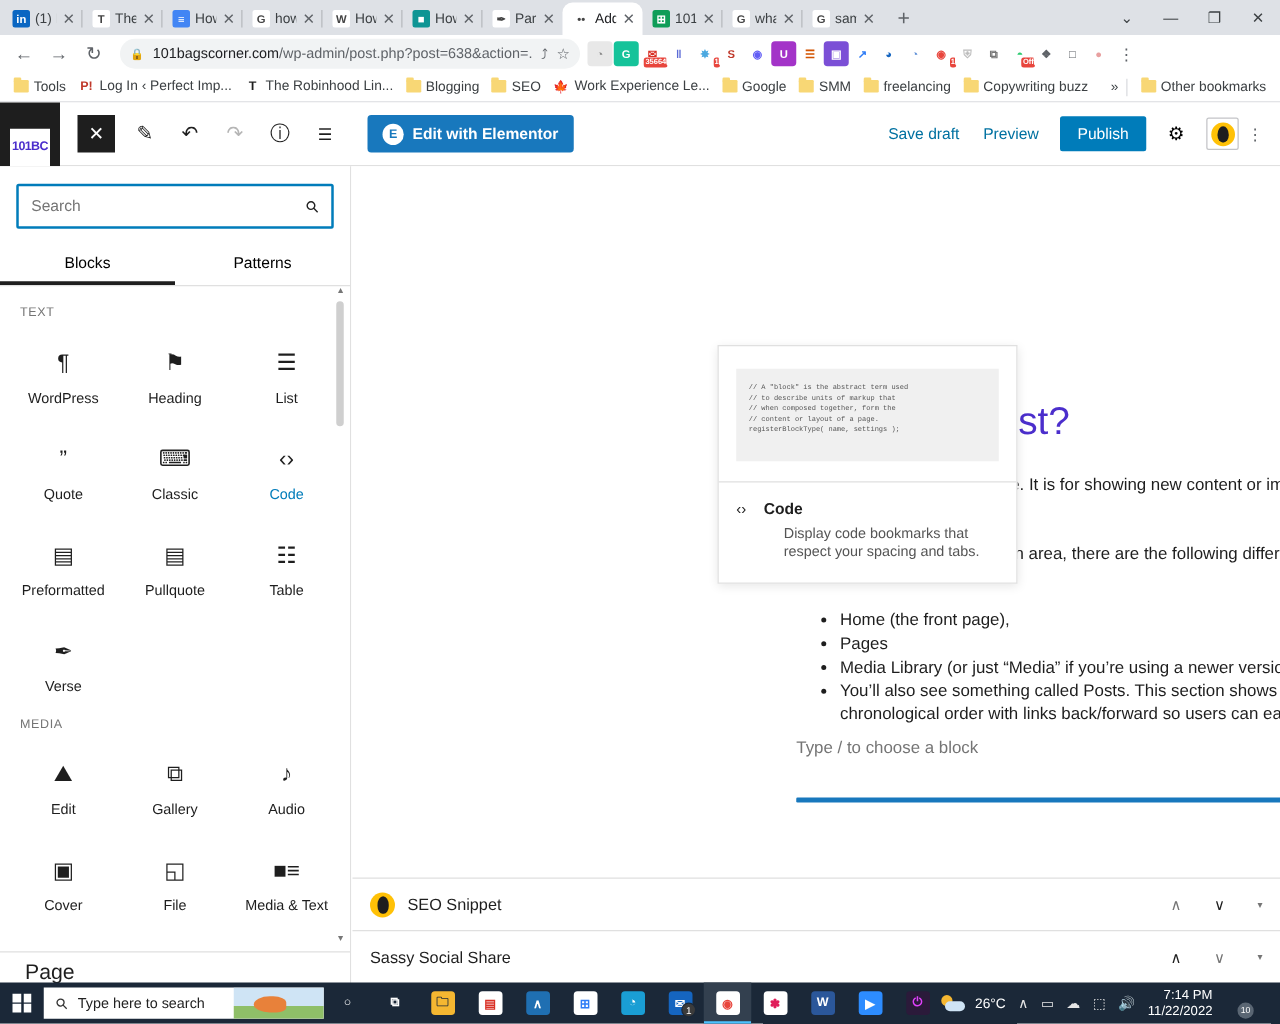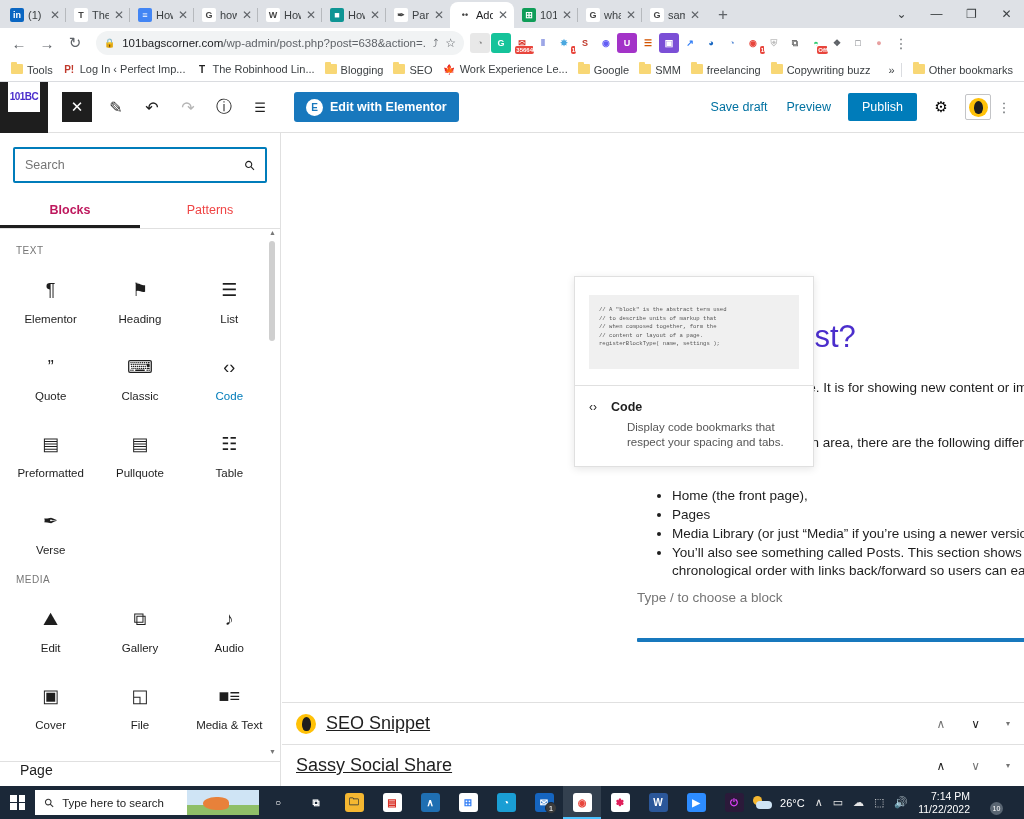--- a/index.html
+++ b/index.html
@@ -115,21 +115,21 @@
   .bmoverflow { margin-left: auto; display: flex; align-items: center; gap: 6px; }
   .bmsep { width: 1px; height: 14px; background: #dadce0; }
 
   
   .wpheader {
     height: 51px; background: #fff; border-bottom: 1px solid #e0e0e0;
     display: flex; align-items: center; position: relative;
   }
   .wplogo {
     width: 48px; height: 51px; background: #1e1e1e; display: flex;
-    align-items: flex-start; justify-content: center; flex: 0 0 48px;
+    align-items: flex-end; justify-content: center; flex: 0 0 48px;
   }
   .wplogo .inner {
     width: 32px; height: 30px; background: #fff; display: flex;
     align-items: center; justify-content: center;
     font-size: 10px; font-weight: bold; color: #4b2ecc; letter-spacing: -0.5px;
   }
   .hdrbtn {
     width: 36px; height: 36px; display: flex; align-items: center;
     justify-content: center; color: #1e1e1e;
   }
@@ -190,24 +190,24 @@
   .searchbox input {
     flex: 1 1 auto; border: 0; outline: 0; font-size: 12.5px;
     color: #1e1e1e; font-family: "Liberation Sans", sans-serif;
     background: transparent;
   }
   .searchbox input::placeholder { color: #757575; }
   .searchicon { font-size: 13px; color: #1e1e1e; transform: rotate(-45deg); }
   .tabsrow { display: flex; border-bottom: 1px solid #e0e0e0; }
   .itab {
     flex: 1 1 50%; text-align: center; padding: 12px 0 11px;
-    font-size: 12.5px; color: #be185d; font-weight: bold;
+    font-size: 12.5px; color: #000000; font-weight: normal;
   }
   .itab.active { box-shadow: inset 0 -3px 0 #1e1e1e; }
-  .itab.plain { font-weight: normal; color: #ef4444; }
+  .itab.plain { font-weight: normal; color: #000000; }
   .blocklist {
     flex: 1 1 auto; overflow: hidden; padding: 16px 0 0 0; position: relative;
   }
   .cat-label {
     font-size: 10px; color: #757575; letter-spacing: 0.5px;
     padding: 0 16px 10px 16px; text-transform: uppercase;
   }
   .grid { display: flex; flex-wrap: wrap; padding: 0 6px; }
   .gitem {
     width: 33.33%; display: flex; flex-direction: column; align-items: center;
@@ -223,21 +223,21 @@
   }
   .scrollbar .arrow {
     font-size: 7px; color: #777; text-align: center; height: 11px;
   }
   .scrollbar .thumb {
     position: absolute; top: 12px; width: 6px; left: 1px; height: 100px;
     background: #cfcfcf; border-radius: 3px;
   }
   .page-footer {
     height: 27px; border-top: 1px solid #e0e0e0; display: flex;
-    align-items: flex-start; padding-left: 20px; font-size: 14px;
+    align-items: flex-end; padding-left: 20px; font-size: 17px;
     color: #1e1e1e; background: #fff;
   }
 
   
   .canvas {
     flex: 1 1 auto; background: #fff; position: relative; overflow: hidden;
   }
   .post-title {
     position: absolute; left: 356px; top: 186px; font-size: 31px;
     color: #4b2ecc; font-weight: normal; white-space: nowrap;
@@ -288,21 +288,21 @@
   .codepopup .meta .cdesc {
     font-size: 11.5px; color: #555; line-height: 15px; padding-left: 38px;
   }
 
   
   .panels { position: absolute; left: 282px; right: 0; bottom: 33px; }
   .panelrow {
     height: 42px; display: flex; align-items: center; padding: 0 14px;
     border-top: 1px solid #e0e0e0; background: #fff; gap: 10px;
   }
-  .panelrow .ptitle { font-size: 18px; color: #1e1e1e; text-decoration: underline; }
+  .panelrow .ptitle { font-size: 13px; color: #1e1e1e; }
   .panelrow .pctl {
     margin-left: auto; display: flex; align-items: center; gap: 26px;
     color: #757575; font-size: 12px;
   }
   .panelrow .pctl .strong { color: #1e1e1e; }
   .panelrow .pctl .small { font-size: 8px; }
   .panel-icon {
     width: 20px; height: 20px; border-radius: 50%; background: #ffc107;
     display: flex; align-items: center; justify-content: center;
     flex: 0 0 20px;
@@ -602,21 +602,21 @@
       <div class="tabsrow">
         <div class="itab active">Blocks</div>
         <div class="itab plain">Patterns</div>
       </div>
       <div class="blocklist">
         <div id="sections-container">
             <div class="cat-label">TEXT</div>
             <div class="grid">
               <div class="gitem">
                 <span class="gicon">¶</span>
-                <span class="glabel">Elementor</span>
+                <span class="glabel">WordPress</span>
               </div>
               <div class="gitem">
                 <span class="gicon">⚑</span>
                 <span class="glabel">Heading</span>
               </div>
               <div class="gitem">
                 <span class="gicon">☰</span>
                 <span class="glabel">List</span>
               </div>
               <div class="gitem">

